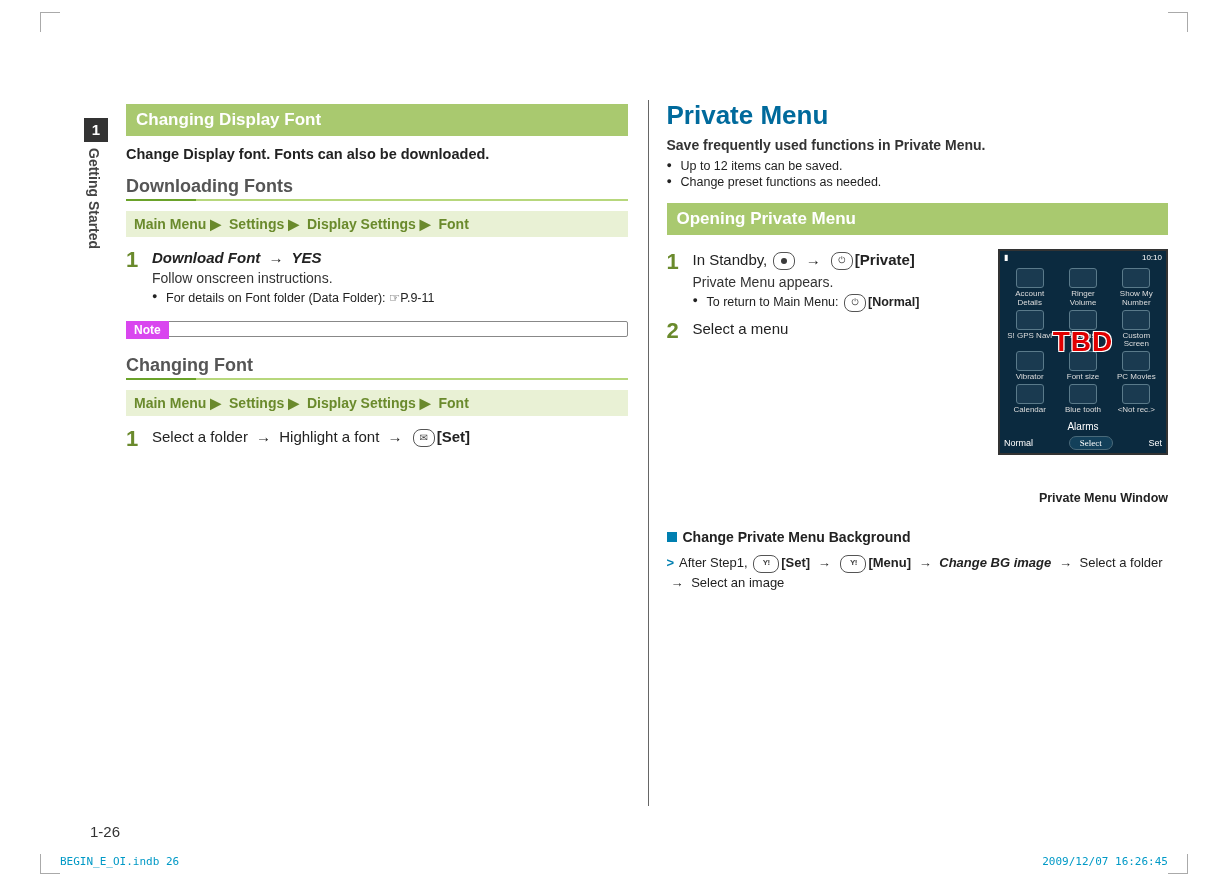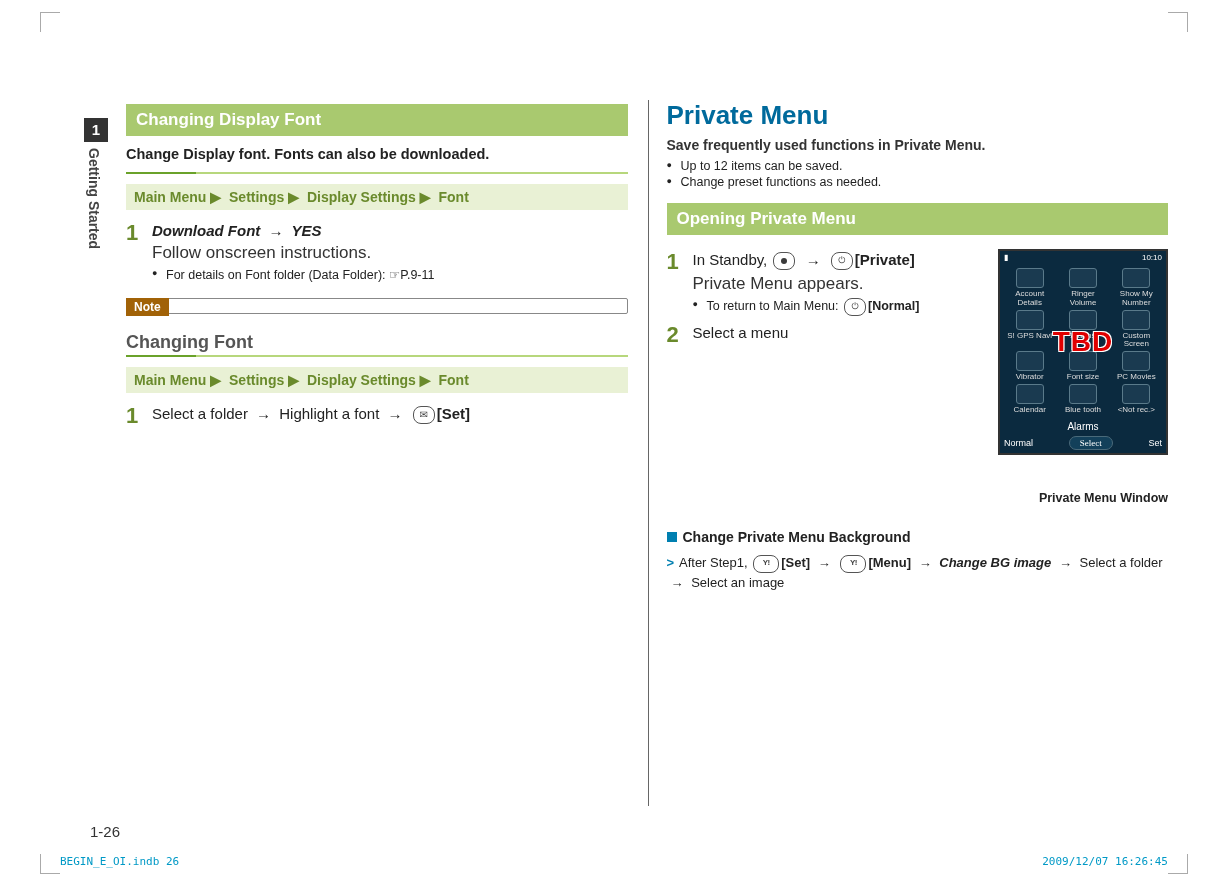--- a/index.html
+++ b/index.html
@@ -42,26 +42,26 @@
   .h2-rule::before { content:""; position:absolute; left:0; top:0; width:70px; height:2px; background:#6aa22a; }
   .path {
     background:#e9f1d5; color:#6a8a2c; font-weight:bold; font-size:14px;
     padding:5px 8px; margin:6px 0 12px 0;
   }
   .path span.sep { color:#6a8a2c; margin:0 4px; font-weight:bold; }
   .step { display:flex; align-items:flex-start; margin:6px 0; }
   .step-num { color:#6a8a2c; font-size:22px; font-weight:bold; width:26px; flex:none; line-height:22px; }
   .step-body { flex:1; font-size:14px; }
   .step-title { font-size:15px; font-weight:700; font-style:italic; color:#222; }
-  .small { font-size:17px; color:#333; margin-top:4px; }
+  .small { font-size:14px; color:#333; margin-top:4px; }
   .bullets { margin:4px 0 0 0; padding:0; list-style:none; }
   .bullets li { font-size:12.5px; margin:2px 0; padding-left:14px; position:relative; }
   .bullets li::before { content:"●"; position:absolute; left:0; top:1px; font-size:9px; color:#222; }
   .note-box { border:1px solid #888; border-radius:2px; padding:6px 8px 8px 8px; margin:14px 0 18px 0; position:relative; }
-  .note-tag { position:absolute; top:-1px; left:-1px; background:#a16207; color:#fff; font-size:12px; font-weight:600; padding:2px 8px; }
+  .note-tag { position:absolute; top:-1px; left:-1px; background:#d946ef; color:#fff; font-size:12px; font-weight:600; padding:2px 8px; }
   .note-body { margin-top:18px; }
   .btn-round {
     display:inline-block; border:1.5px solid #555; border-radius:8px;
     min-width:22px; height:18px; vertical-align:middle; position:relative;
     margin:0 2px; background:#fff;
   }
   .btn-round.dot::after { content:""; position:absolute; left:50%; top:50%; width:6px; height:6px; background:#3a3a3a; border-radius:50%; transform:translate(-50%,-50%); }
   .btn-round.tv::after { content:"⏻"; font-size:9px; position:absolute; left:50%; top:50%; transform:translate(-50%,-55%); color:#444; }
   .btn-round.mail::after { content:"✉"; font-size:10px; position:absolute; left:50%; top:50%; transform:translate(-50%,-55%); color:#444; }
   .btn-round.y { width:26px; }
@@ -115,20 +115,21 @@
 
   <div class="side">
     <div class="side-tab">1</div>
     <div class="side-label">Getting Started</div>
   </div>
 
   <div class="col">
     <div class="h-banner">Changing Display Font</div>
     <div class="lead">Change Display font. Fonts can also be downloaded.</div>
 
+    <div class="h2">Downloading Fonts</div>
     <div class="h2-rule"></div>
 
     <div class="path">
       <span>Main Menu</span><span class="sep">▶</span>
       <span>Settings</span><span class="sep">▶</span>
       <span>Display Settings</span><span class="sep">▶</span>
       <span>Font</span>
     </div>
 
     <div class="step">

